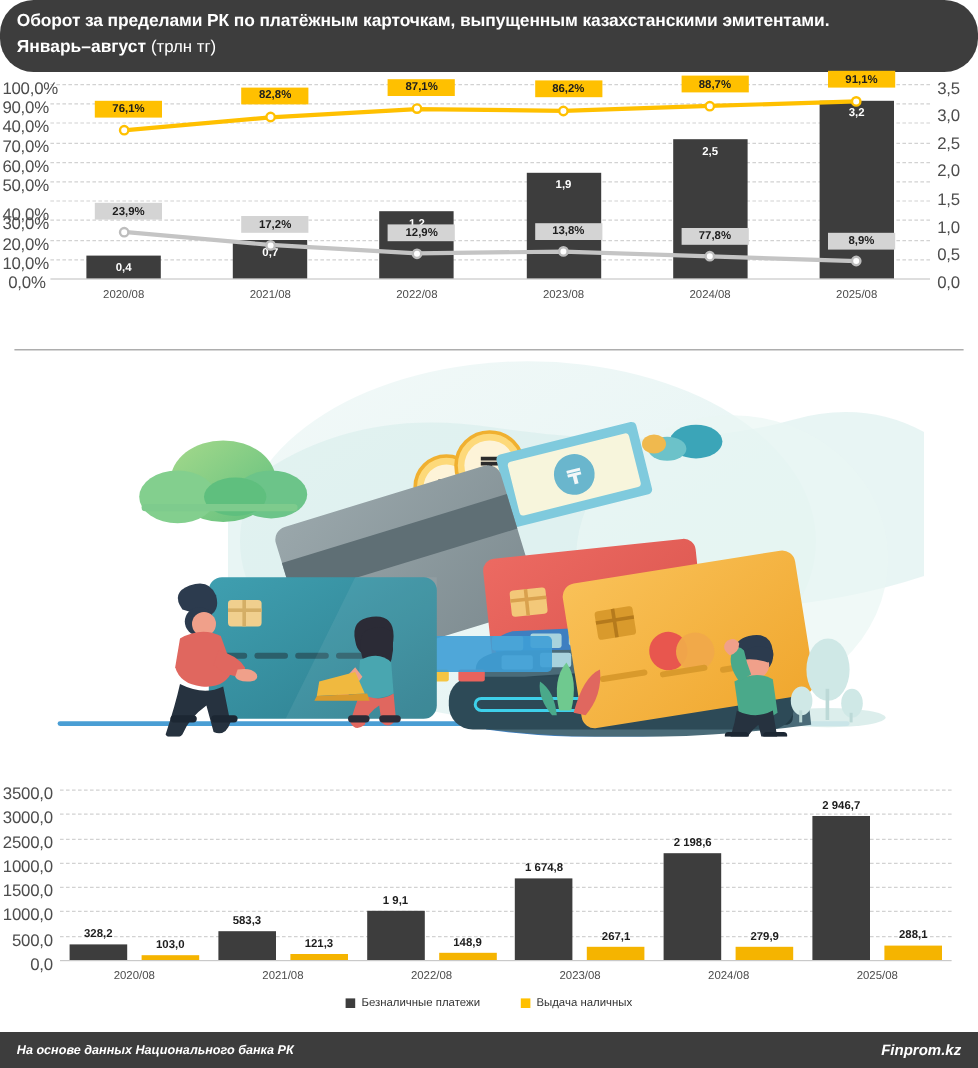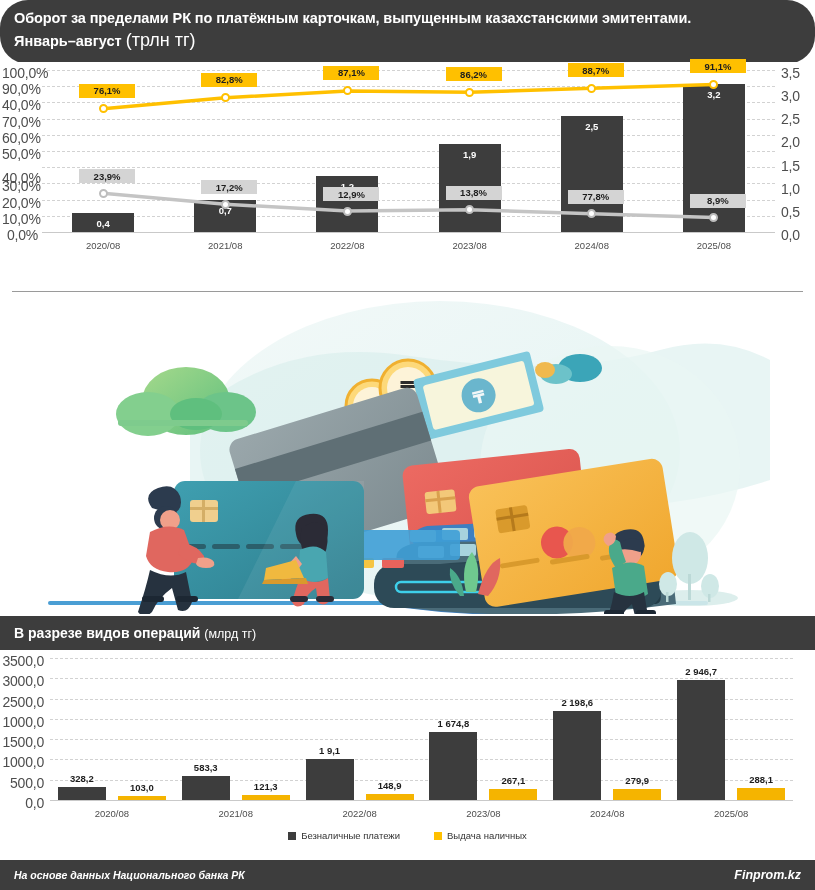--- a/index.html
+++ b/index.html
@@ -14,21 +14,21 @@
 
   
   .header{
     background:#3d3d3d;color:#fff;
     padding:9px 14px 11px 14px;
     box-sizing:border-box;
     border-radius:28px;
   }
   .header .l1{font-size:14.5px;font-weight:bold;line-height:1.32;letter-spacing:-.1px;}
   .header .l2{font-size:14.5px;font-weight:bold;line-height:1.32;margin-top:1px;}
-  .header .l2 .unit{font-weight:normal;font-size:18px;}
+  .header .l2 .unit{font-weight:normal;font-size:14px;}
 
   
   .chart-wrap{position:relative;background:#fff;}
   .axis-lab{
     position:absolute;font-size:14px;color:#4d4d4d;
     white-space:nowrap;letter-spacing:-.2px;
   }
   .gridline{position:absolute;border-top:1px dashed #d2d2d2;height:0;}
   .axisline{position:absolute;border-top:1px solid #c9c9c9;height:0;}
   .bar{position:absolute;background:#3d3d3d;}
@@ -406,23 +406,20 @@
         <ellipse cx="690" cy="262" rx="18" ry="26" fill="#cfe8e6"></ellipse>
         <rect x="688" y="278" width="3" height="26" fill="#bcd9d7"></rect>
         <ellipse cx="668" cy="288" rx="9" ry="12" fill="#cfe8e6"></ellipse>
         <rect x="666" y="296" width="2.5" height="10" fill="#bcd9d7"></rect>
         <ellipse cx="710" cy="290" rx="9" ry="12" fill="#cfe8e6"></ellipse>
         <rect x="708" y="298" width="2.5" height="8" fill="#bcd9d7"></rect>
       </g>
     </svg>
   </div>
 
-  <div class="sectionbar" style="top:616px;">
-    <div class="t"><span>В разрезе видов операций</span> <span class="unit">(млрд тг)</span></div>
-  </div>
 
   <div class="chart-wrap" id="chart2" style="position:absolute;left:0;top:652px;width:815px;height:206px;">
       <div class="axis-lab" style="left: 2px; top: 143px; width: 42px; text-align: right;">0,0</div>
       <div class="gridline" style="left: 50px; width: 743px; top: 127.714px;"></div>
       <div class="axis-lab" style="left: 2px; top: 122.714px; width: 42px; text-align: right;">500,0</div>
       <div class="gridline" style="left: 50px; width: 743px; top: 107.429px;"></div>
       <div class="axis-lab" style="left: 2px; top: 102.429px; width: 42px; text-align: right;">1000,0</div>
       <div class="gridline" style="left: 50px; width: 743px; top: 87.1429px;"></div>
       <div class="axis-lab" style="left: 2px; top: 82.1429px; width: 42px; text-align: right;">1500,0</div>
       <div class="gridline" style="left: 50px; width: 743px; top: 66.8571px;"></div>

